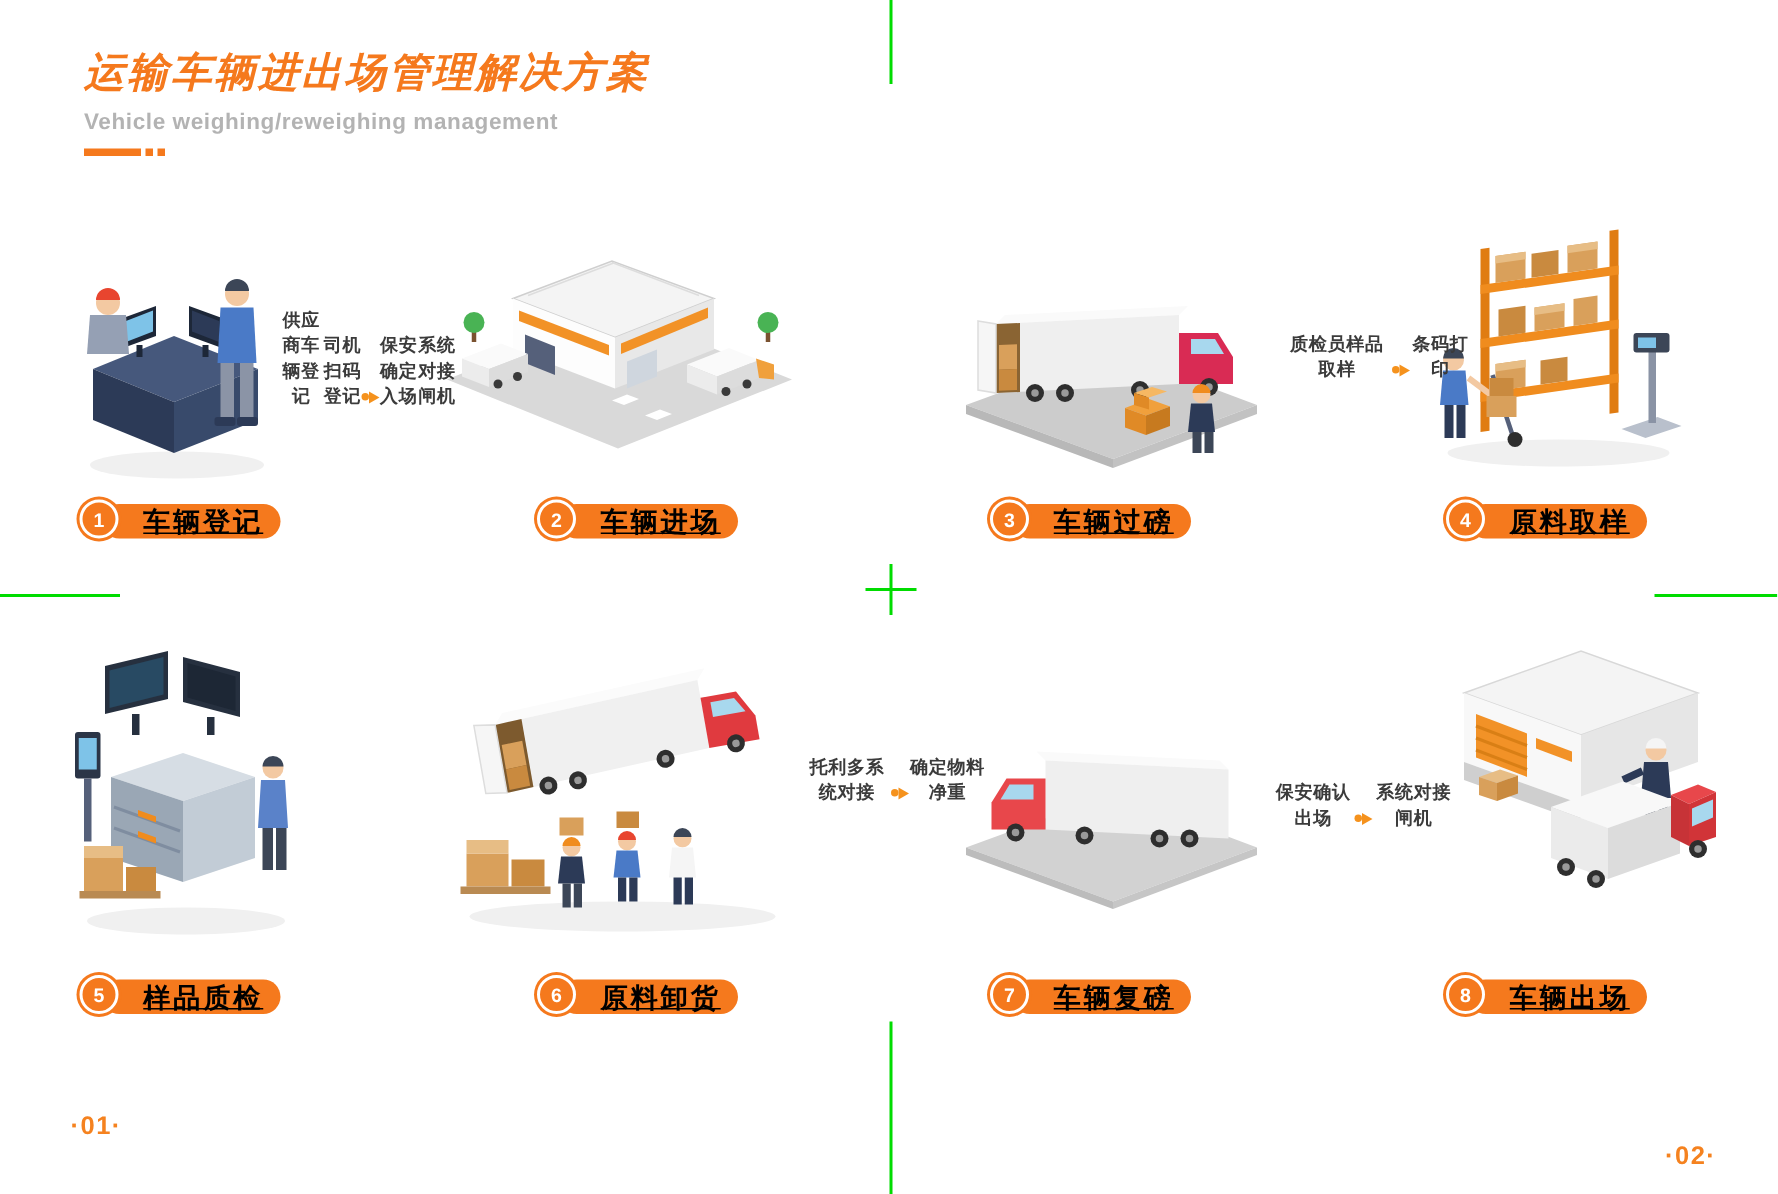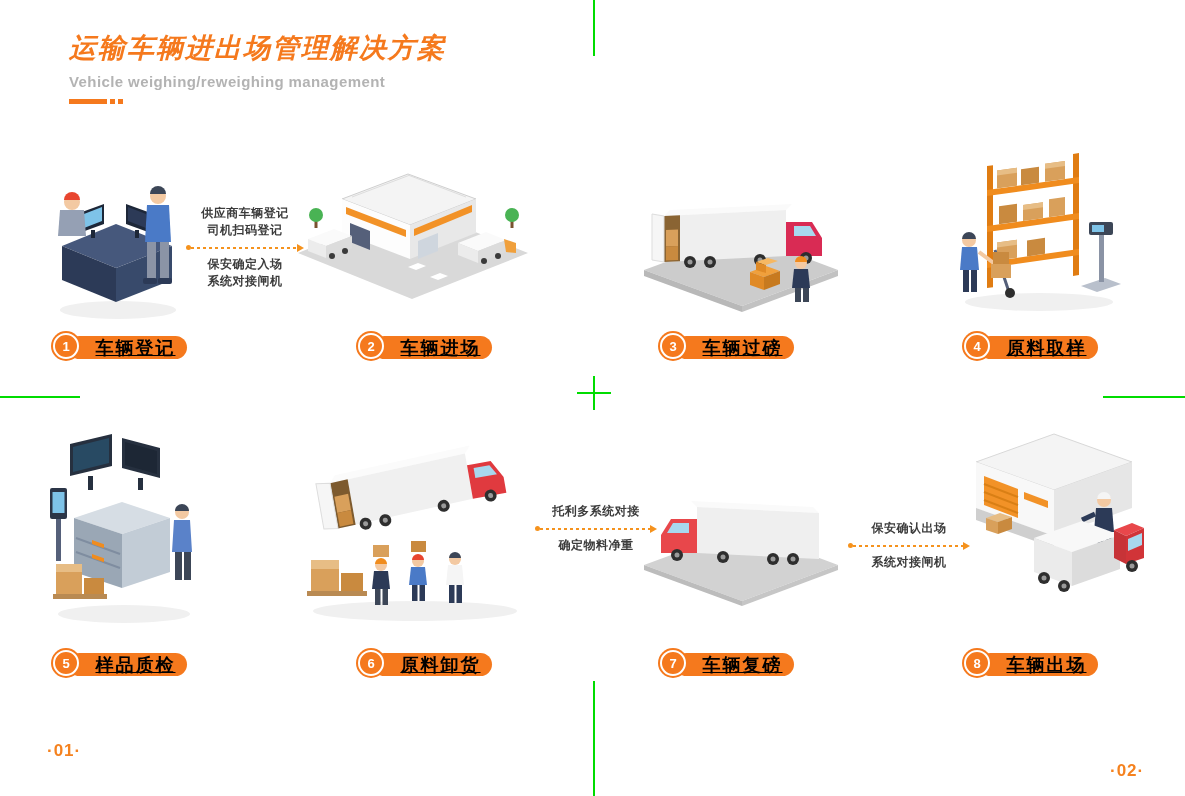--- a/index.html
+++ b/index.html
@@ -10,21 +10,21 @@
   
   .mark { position:absolute; background:#00DC00; }
   .mark.top-v    { left:593px; top:0;     width:2px;  height:56px; }
   .mark.left-h   { left:0;     top:396px; width:80px; height:2px; }
   .mark.right-h  { left:1103px;top:396px; width:82px; height:2px; }
   .mark.cross-h  { left:577px; top:392px; width:34px; height:2px; }
   .mark.cross-v  { left:593px; top:376px; width:2px;  height:34px; }
   .mark.bottom-v { left:593px; top:681px; width:2px;  height:115px; }
 
   
-  .header { position:absolute; left:69px; top:30px; }
+  .header { position:absolute; left:56px; top:30px; }
   .title { font-size:27px; font-weight:900; font-style:italic; color:#F5791D; letter-spacing:2px; }
   .subtitle { margin-top:7px; font-size:15px; font-weight:700; color:#B3B3B3; letter-spacing:.4px; }
   .rule { margin-top:9px; display:flex; align-items:center; gap:3px; }
   .rule .bar { width:38px; height:5px; background:#F5791D; }
   .rule .sq  { width:5px;  height:5px; background:#F5791D; }
 
   
   .scene { position:absolute; }
   .scene svg { display:block; width:100%; height:100%; }
 
@@ -33,21 +33,21 @@
   .step .pill { position:absolute; left:13px; right:0; top:0; height:23px; background:#F5791D;
                 border-radius:12px; color:#000000; font-size:18px; font-weight:700;
                 display:flex; align-items:center; justify-content:center;
                 padding-left:16px; letter-spacing:2px;text-decoration:underline; }
   .step .badge { position:absolute; left:-2px; top:-3px; width:26px; height:26px; border-radius:50%;
                  background:#F5791D; border:2px solid #fff; box-shadow:0 0 0 2px #F5791D;
                  color:#fff; font-size:13px; font-weight:700;
                  display:flex; align-items:center; justify-content:center; z-index:2; }
 
   
-  .transition { position:absolute; display:flex; flex-direction:column; }
+  .transition { position:absolute; display:flex; flex-direction:row;align-items:flex-end; }
   .t-line { font-size:12px; font-weight:700; color:#3B3B3B; text-align:center; line-height:17px; letter-spacing:.5px; }
   .t-arrow { display:flex; align-items:center; height:9px; margin:4px 0; }
   .t-dot  { width:5px; height:5px; border-radius:50%; background:#F5921D; flex:none; }
   .t-dash { flex:1; height:2px; background-image:repeating-linear-gradient(90deg,#F5921D 0 3px,transparent 3px 6px); }
   .t-head { width:0; height:0; border-left:7px solid #F5921D; border-top:4px solid transparent; border-bottom:4px solid transparent; flex:none; }
 
   
   .pagenum { position:absolute; top:741px; font-size:17px; font-weight:700; color:#F5821F; letter-spacing:1px; }
   .pagenum.left  { left:47px; }
   .pagenum.right { left:1110px;margin-top:20px; }
@@ -437,20 +437,29 @@
     <div class="t-arrow">
         <span class="t-dot"></span>
         <span class="t-dash"></span>
         <span class="t-head"></span>
       </div>
     <div class="t-line">保安确定入场</div>
     <div class="t-line">系统对接闸机</div>
   </div>
 
 
+  <div class="transition" style="left:855px; top:221px; width:126px;">
+    <div class="t-line">质检员样品取样</div>
+    <div class="t-arrow">
+        <span class="t-dot"></span>
+        <span class="t-dash"></span>
+        <span class="t-head"></span>
+      </div>
+    <div class="t-line">条码打印</div>
+  </div>
 
 
   <div class="transition" style="left:535px; top:503px; width:122px;">
     <div class="t-line">托利多系统对接</div>
     <div class="t-arrow">
         <span class="t-dot"></span>
         <span class="t-dash"></span>
         <span class="t-head"></span>
       </div>
     <div class="t-line">确定物料净重</div>

